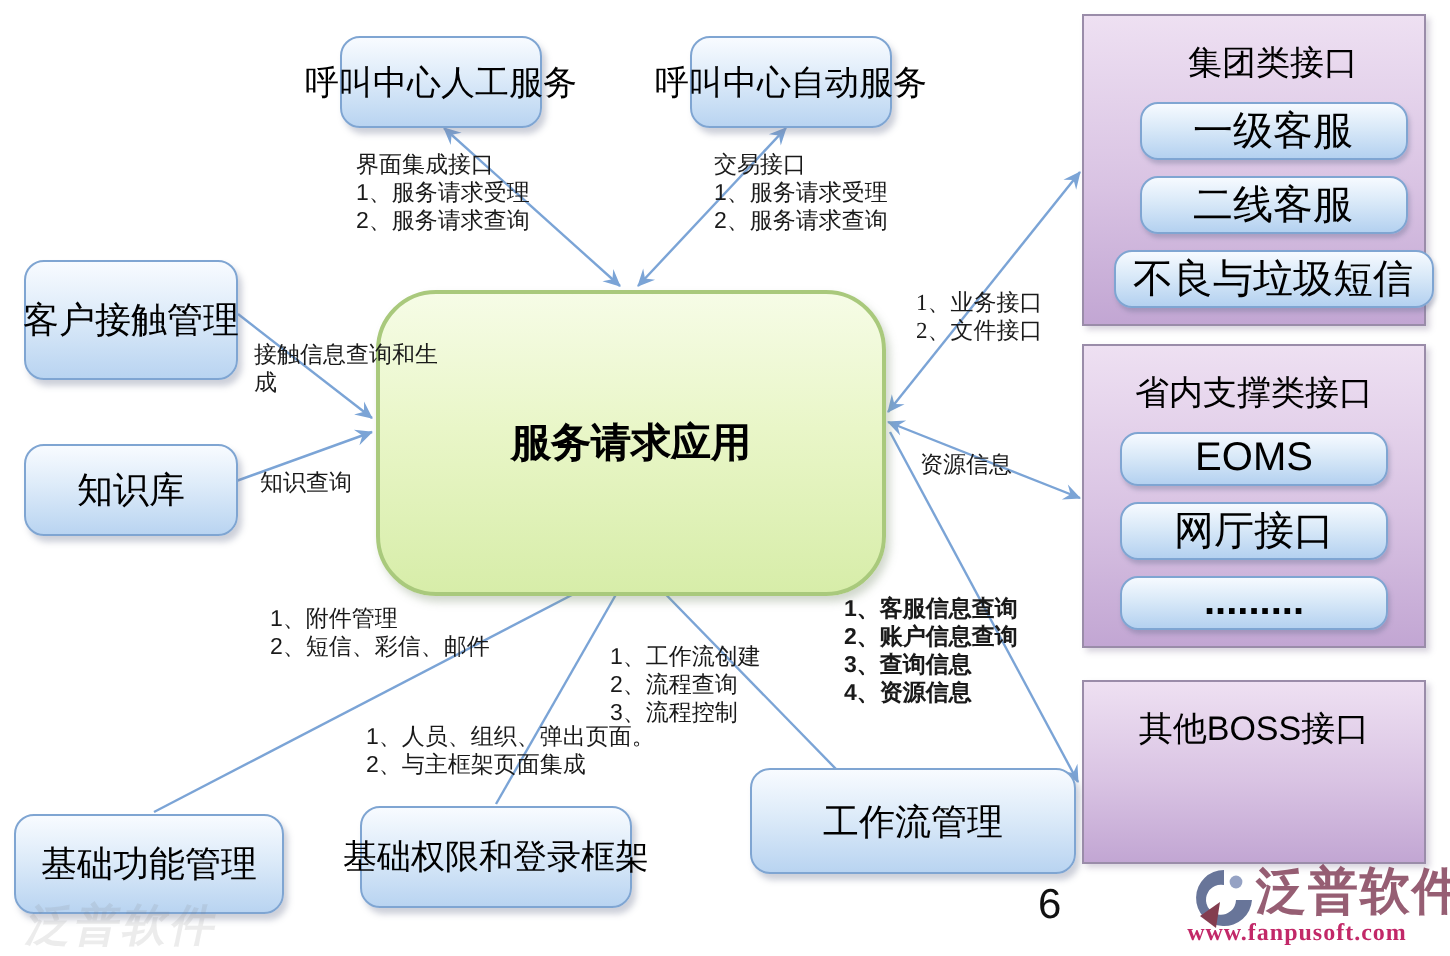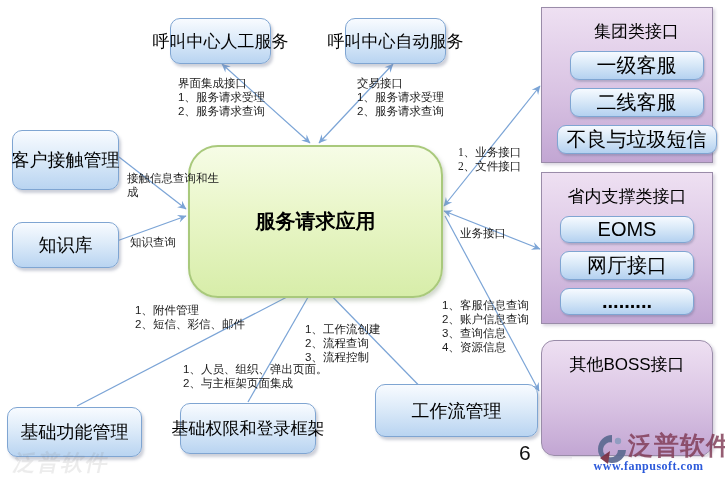--- a/index.html
+++ b/index.html
@@ -52,21 +52,21 @@
     position:absolute; font-size:11.5px; line-height:14px; color:#1a1a1a; white-space:nowrap;
   }
   #arrow-layer { position:absolute; left:0; top:0; pointer-events:none; }
   #page-number { position:absolute; left:519px; top:441px; font-size:21px; color:#111; }
   
   #logo { position:absolute; left:572px; top:430px; width:153px; height:48px; opacity:.93; }
   #logo-url-strip {
     position:absolute; left:0px; top:27px; width:153px; height:18px;
     background:rgba(255,255,255,.62);
     font-family:"Liberation Serif","DejaVu Serif",serif;
-    font-weight:bold; font-size:12px; color:#1d4ed8;
+    font-weight:bold; font-size:12px; color:#be185d;
     display:flex; align-items:center; justify-content:center; letter-spacing:.5px;
   }
   #logo-name {
     position:absolute; left:56px; top:-1px; font-size:25px; font-weight:bold;
     color:rgba(128,58,84,.88); letter-spacing:1px; white-space:nowrap;
   }
   #logo-icon { position:absolute; left:25px; top:4px; }
   
   #ghost-mark {
     position:absolute; left:14px; top:448px; font-size:22px; font-weight:bold;
@@ -137,21 +137,21 @@
     <div class="panel-item">不良与垃圾短信</div>
   </div>
 
   <div class="panel" style="left:541px;top:172px;height:152px;">
     <div class="panel-title">省内支撑类接口</div>
     <div class="panel-item">EOMS</div>
     <div class="panel-item">网厅接口</div>
     <div class="panel-item" style="font-weight:bold;">.........</div>
   </div>
 
-  <div class="panel" style="left:541px;top:340px;height:116px;border-radius:13px;">
+  <div class="panel" style="left:541px;top:340px;height:92px;">
     <div class="panel-title">其他BOSS接口</div>
   </div>
 
   <div class="elabel" style="left:178px;top:76px;">
       <div class="ln">界面集成接口</div>
       <div class="ln">1、服务请求受理</div>
       <div class="ln">2、服务请求查询</div>
     </div>
   <div class="elabel" style="left:357px;top:76px;">
       <div class="ln">交易接口</div>
@@ -163,23 +163,23 @@
       <div class="ln">成</div>
     </div>
   <div class="elabel" style="left:130px;top:235px;">
       <div class="ln">知识查询</div>
     </div>
   <div class="elabel" style="left:458px;top:145px;font-family:Liberation Serif, serif;">
       <div class="ln">1、业务接口</div>
       <div class="ln">2、文件接口</div>
     </div>
   <div class="elabel" style="left:460px;top:226px;">
-      <div class="ln">业务接口</div>
-    </div>
-  <div class="elabel" style="left:442px;top:298px;">
+      <div class="ln">资源信息</div>
+    </div>
+  <div class="elabel" style="left:422px;top:298px;font-weight:bold;">
       <div class="ln">1、客服信息查询</div>
       <div class="ln">2、账户信息查询</div>
       <div class="ln">3、查询信息</div>
       <div class="ln">4、资源信息</div>
     </div>
   <div class="elabel" style="left:135px;top:303px;">
       <div class="ln">1、附件管理</div>
       <div class="ln">2、短信、彩信、邮件</div>
     </div>
   <div class="elabel" style="left:305px;top:322px;">

